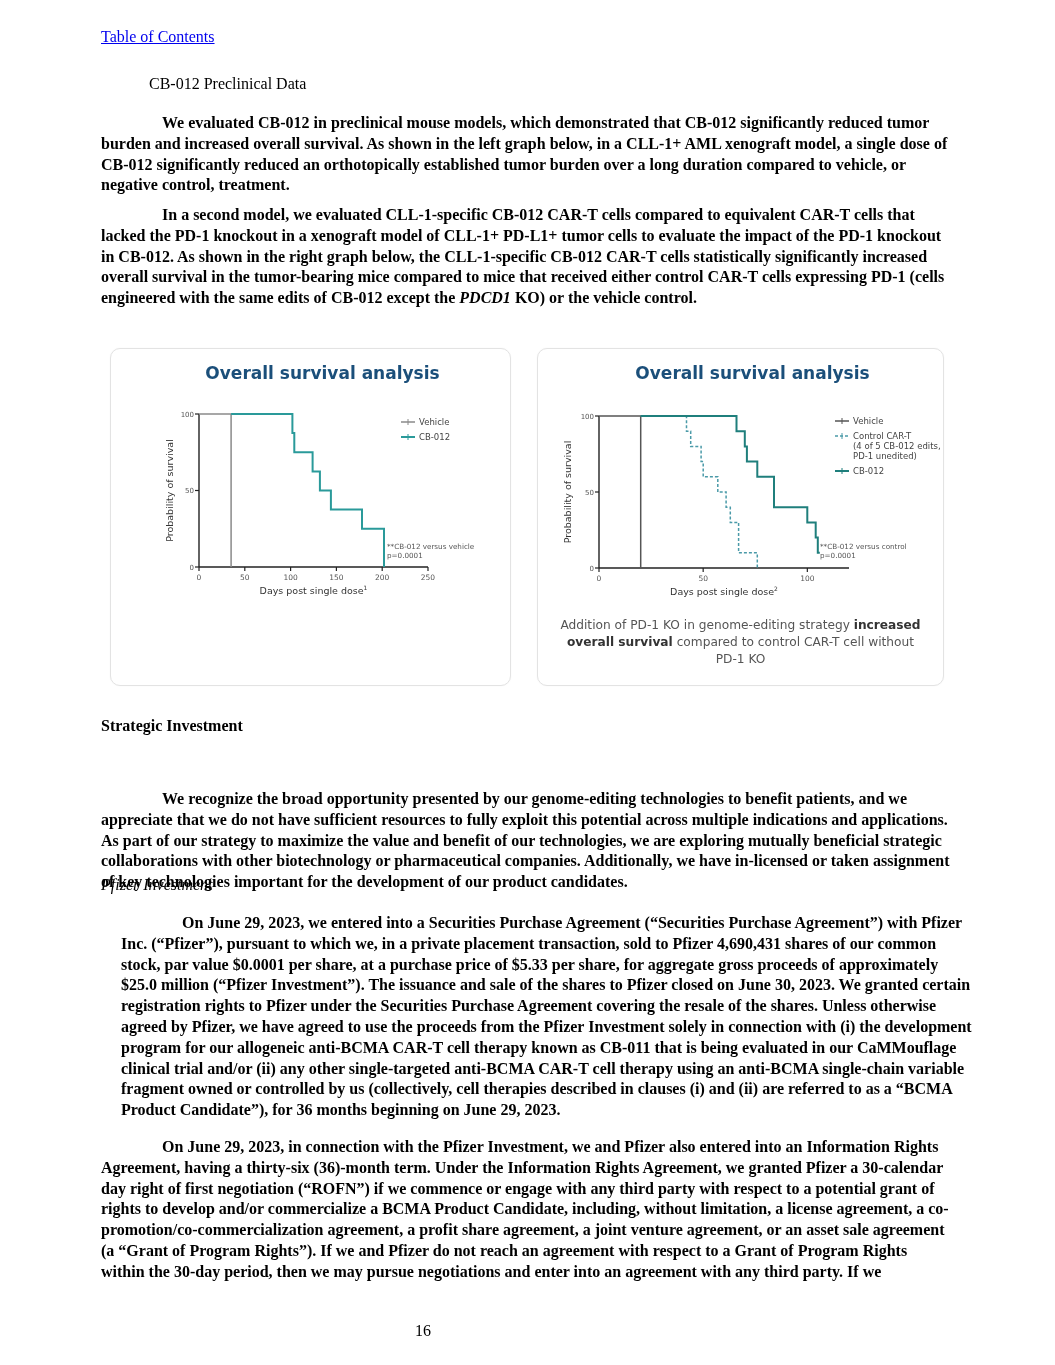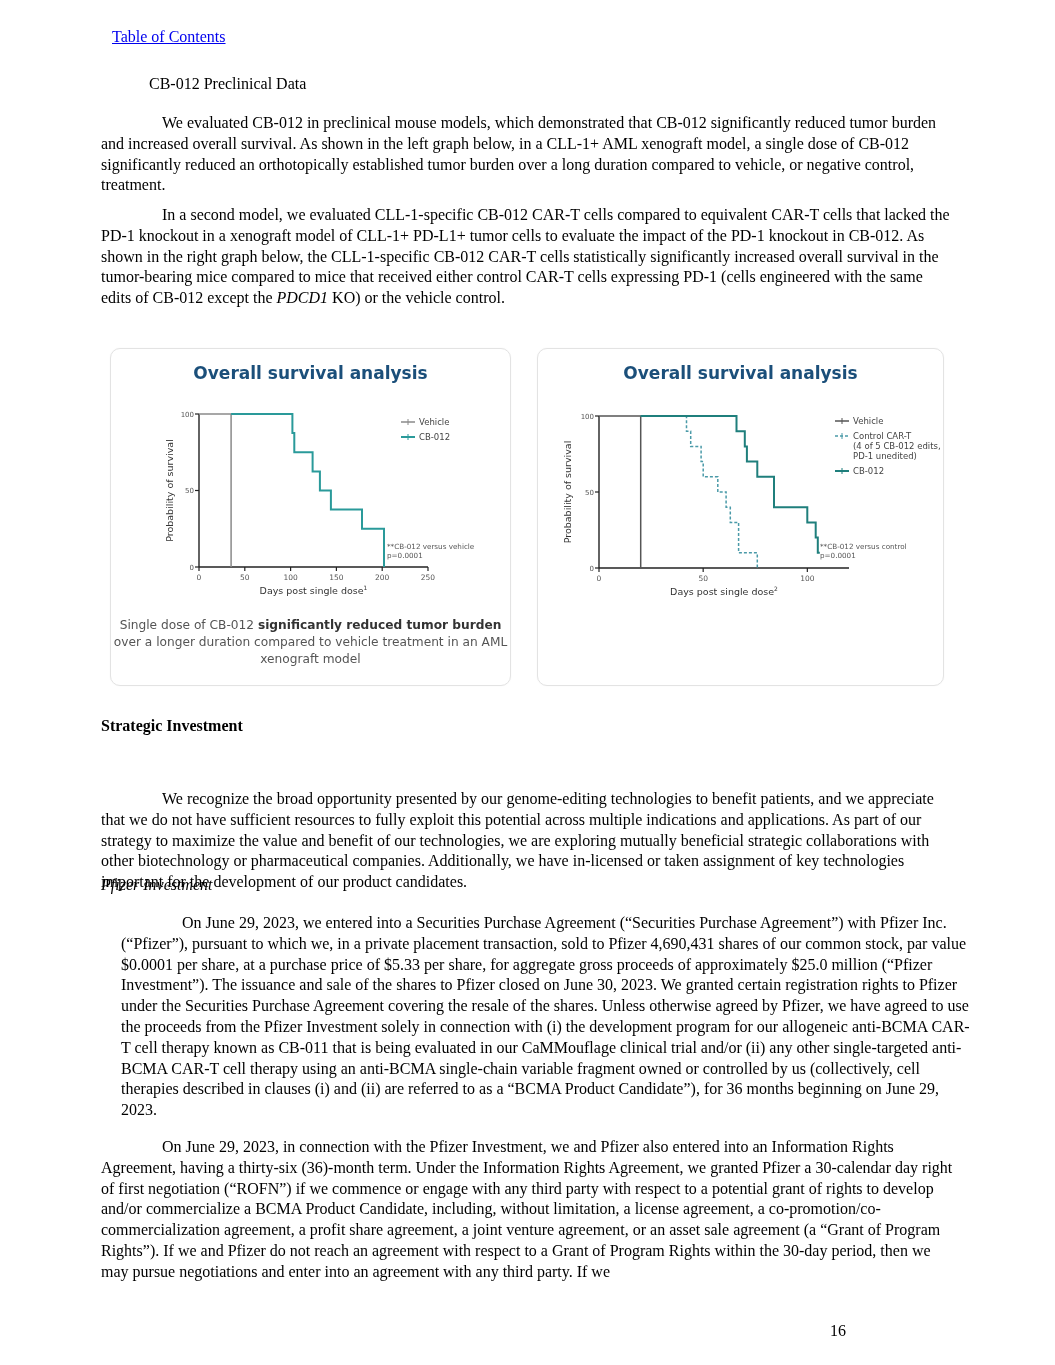--- a/index.html
+++ b/index.html
@@ -1,35 +1,35 @@
 <!DOCTYPE html>
 <html><head>
 <meta charset="utf-8">
 <style>
   html, body { margin: 0; padding: 0; background: #ffffff; }
   body { width: 1055px; height: 1365px; position: relative; overflow: hidden;
          font-family: "Liberation Serif", "DejaVu Serif", serif; color: #000; }
   .page { position: absolute; left: 101px; top: 0; width: 853px; }
-  .toc { position: absolute; top: 28px; left: 11px; font-size: 16px; color: #0000ee; text-decoration: underline; cursor: pointer; }
-  .p { font-size: 16px; line-height: 20.8px; margin: 0; text-align: left; }
+  .toc { position: absolute; top: 28px; left: 0; font-size: 16px; color: #0000ee; text-decoration: underline; cursor: pointer; }
+  .p { font-size: 16px; line-height: 20.8px; margin: 0; text-align: left; font-weight: bold; }
   .indent { text-indent: 61px; }
   .section-title-italic { position: absolute; left: 0; top: 75px; font-size: 16px; margin-left: 48px; }
   .block { position: absolute; left: 0; width: 853px; }
   .bold { font-weight: bold; }
   .bold-italic { font-weight: normal; font-style: italic; }
   .card { position: absolute; top: 348px; height: 336px; border: 1px solid #e3e3e3; border-radius: 10px; background: #fff; box-shadow: 0 0 2px rgba(0,0,0,0.04); }
   .card-left { left: 110px; width: 399px; }
   .card-right { left: 537px; width: 405px; }
-  .chart-title { position: absolute; top: 14px; left: 0; width: 100%; text-align: center;
+  .chart-title { position: absolute; top: 14px; left: 12px; width: 100%; text-align: center;
                  font-family: "DejaVu Sans", sans-serif; font-weight: bold; font-size: 17px; color: #1b4f7a; }
   .caption { position: absolute; left: 0; width: 100%; top: 268px; text-align: center;
              font-family: "DejaVu Sans", sans-serif; font-size: 12.2px; line-height: 17px; color: #555; }
   .caption b { color: #333; }
   svg text { font-family: "DejaVu Sans", sans-serif; }
-  .pagenum { position: absolute; top: 1322px; left: 0; width: 846px; text-align: right; font-size: 16px; }
+  .pagenum { position: absolute; top: 1322px; left: 0; width: 846px; text-align: center; font-size: 16px; }
 </style>
 </head>
 <body>
 
 <div class="page">
   <a class="toc">Table of Contents</a>
 
   <div class="section-title-italic">CB-012 Preclinical Data</div>
 
   <div class="block" style="top:113px;">
@@ -87,23 +87,20 @@
       <path d="M120.1 65.0 L181.4 65.0 L181.4 84.1 L183.3 84.1 L183.3 103.3 L201.6 103.3 L201.6 122.4 L208.9 122.4 L208.9 141.5 L219.9 141.5 L219.9 160.6 L251.0 160.6 L251.0 179.8 L273.0 179.8 L273.0 218.0" fill="none" stroke="#2a9a9a" stroke-width="2"></path>
       <line x1="290" y1="73" x2="304" y2="73" stroke="#8a8a8a" stroke-width="1.5"></line>
       <line x1="297" y1="70" x2="297" y2="76" stroke="#8a8a8a" stroke-width="1"></line>
       <text x="308" y="76" font-size="8.5" fill="#444">Vehicle</text>
       <line x1="290" y1="88" x2="304" y2="88" stroke="#2a9a9a" stroke-width="2"></line>
       <line x1="297" y1="85" x2="297" y2="91" stroke="#2a9a9a" stroke-width="1"></line>
       <text x="308" y="91" font-size="8.5" fill="#444">CB-012</text>
       <text x="276" y="200" font-size="7.2" fill="#555">**CB-012 versus vehicle</text>
       <text x="276" y="209" font-size="7.2" fill="#555">p=0.0001</text>
     </svg>
-  <div class="caption">
-    <span>Single dose of CB-012 </span><b>significantly reduced tumor burden</b><span> over a longer duration compared to vehicle treatment in an AML xenograft model</span>
-  </div>
 </div>
 
 <div class="card card-right">
   <div class="chart-title">Overall survival analysis</div>
   <svg id="chart1" width="405" height="260" style="position:absolute;left:0;top:0;">
       <line x1="61" y1="67" x2="61" y2="219" stroke="#222" stroke-width="1.4"></line>
       <line x1="61" y1="219" x2="311" y2="219" stroke="#222" stroke-width="1.4"></line>
       <line x1="61" y1="219" x2="61" y2="223" stroke="#222" stroke-width="1.2"></line>
       <text x="61" y="232" font-size="7.5" fill="#555" text-anchor="middle">0</text>
       <line x1="165.16666666666669" y1="219" x2="165.16666666666669" y2="223" stroke="#222" stroke-width="1.2"></line>
@@ -128,15 +125,18 @@
       <line x1="304" y1="84" x2="304" y2="90" stroke="#4a9aa8" stroke-width="1"></line>
       <text x="315" y="90" font-size="8.5" fill="#444">Control CAR-T</text>
       <text x="315" y="100" font-size="8.5" fill="#444">(4 of 5 CB-012 edits,</text>
       <text x="315" y="110" font-size="8.5" fill="#444">PD-1 unedited)</text>
       <line x1="297" y1="122" x2="311" y2="122" stroke="#1f7f7c" stroke-width="2"></line>
       <line x1="304" y1="119" x2="304" y2="125" stroke="#1f7f7c" stroke-width="1"></line>
       <text x="315" y="125" font-size="8.5" fill="#444">CB-012</text>
       <text x="282" y="200" font-size="7.2" fill="#555">**CB-012 versus control</text>
       <text x="282" y="209" font-size="7.2" fill="#555">p=0.0001</text>
     </svg>
+  <div class="caption" style="padding:0 20px; box-sizing:border-box;">
+    <span>Addition of PD-1 KO in genome-editing strategy </span><b>increased overall survival</b><span> compared to control CAR-T cell without PD-1 KO</span>
+  </div>
 </div>
 
 <div class="pagenum">16</div>
 
 </body></html>

